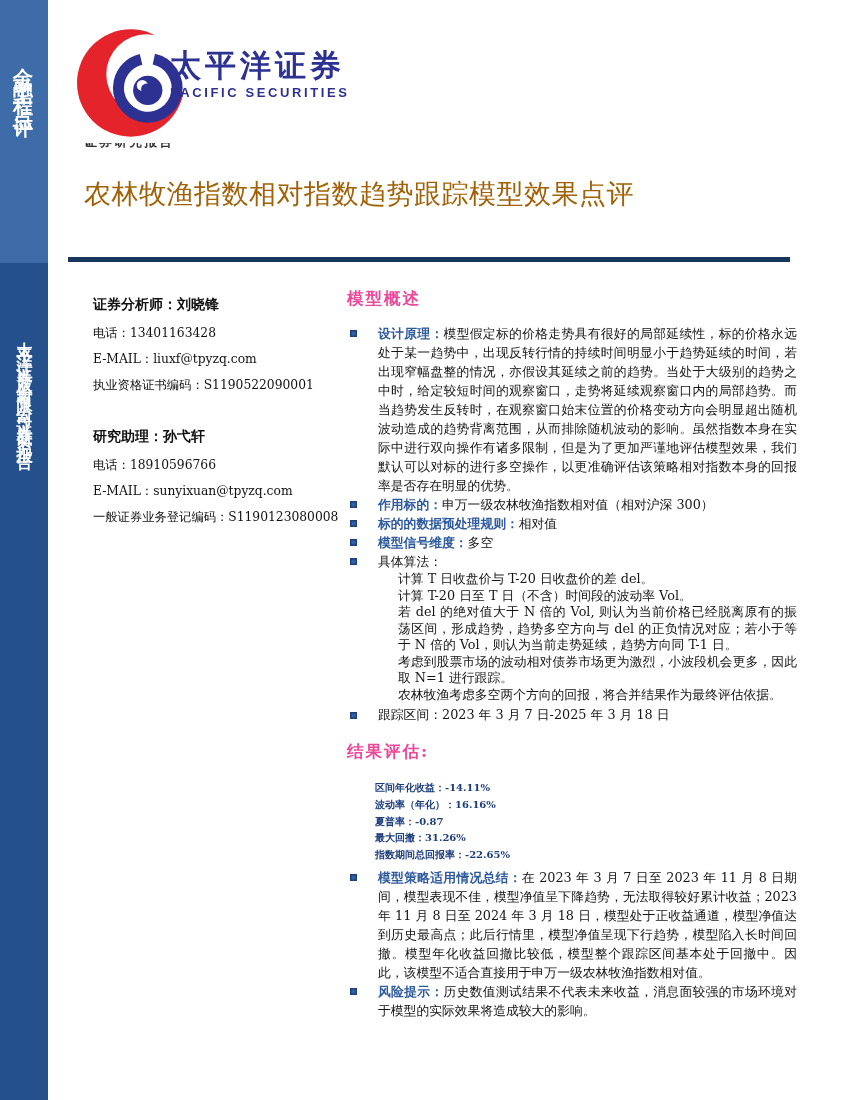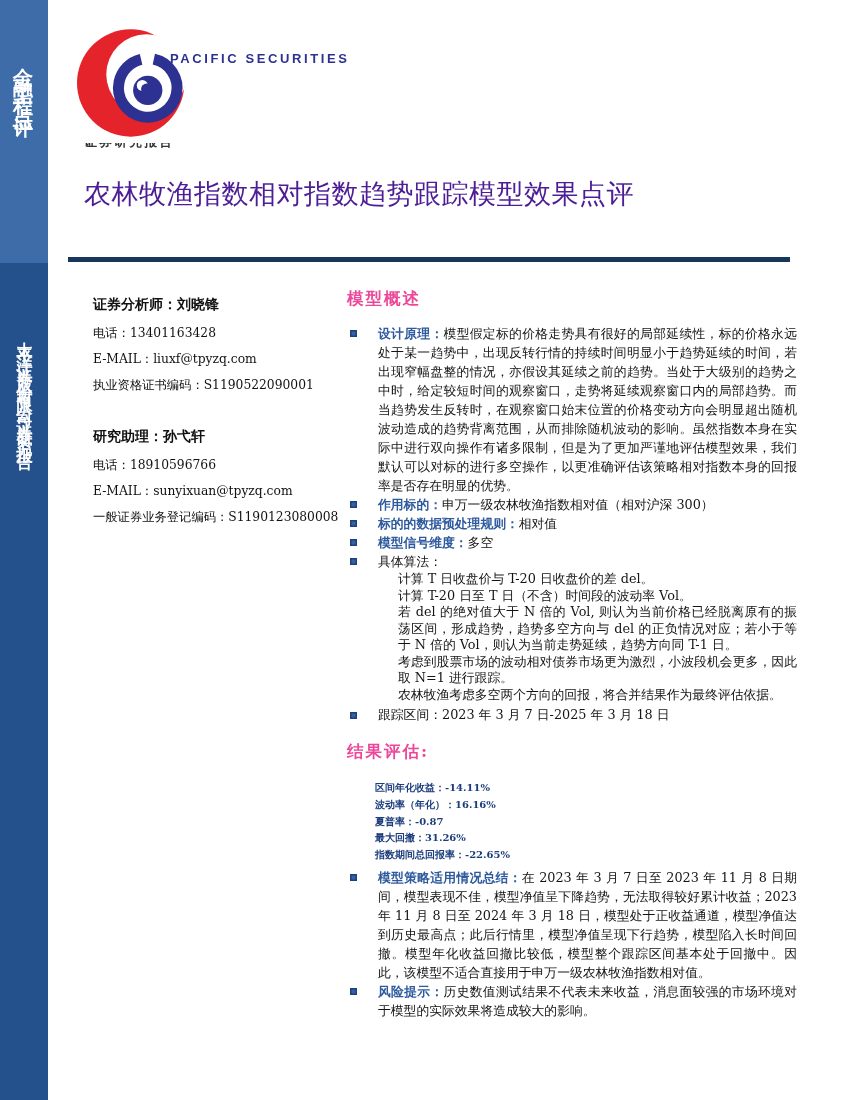--- a/index.html
+++ b/index.html
@@ -23,21 +23,21 @@
             font-family:"Liberation Sans","DejaVu Sans",sans-serif;font-weight:bold;}
   .clipped-note{position:absolute;left:84px;top:143px;width:130px;height:9px;overflow:hidden;}
   .clipped-note span{display:block;margin-top:-10px;font-weight:bold;font-size:13px;color:#333;letter-spacing:2px;}
 
   .header-right{position:absolute;left:593px;top:70px;width:199px;}
   .header-date{text-align:right;padding-right:28px;font-size:13px;color:#333;}
   .red-line{margin-top:4px;width:199px;height:4px;background:#e5242a;}
   .header-category{text-align:right;padding-right:24px;margin-top:4px;font-size:13.5px;color:#1a1a1a;}
 
   
-  .report-title{position:absolute;left:84px;top:176px;width:700px;font-size:27px;color:#4c1d95;
+  .report-title{position:absolute;left:84px;top:176px;width:700px;font-size:27px;color:#a16207;
                 letter-spacing:0.5px;font-weight:400;}
   .title-rule{position:absolute;left:68px;top:257px;width:722px;height:5px;background:#16365c;}
 
   
   .contacts{position:absolute;left:93px;top:296px;width:255px;font-size:12.3px;color:#111;}
   .contact-role{font-size:14px;font-weight:bold;margin-bottom:11px;}
   .contact-line{margin-bottom:9px;}
   .contact-gap{margin-top:34px;}
 
   
@@ -73,20 +73,21 @@
     <svg viewBox="0 0 100 100" width="128" height="122">
       <circle cx="44" cy="50" r="44" fill="#e5232b"></circle>
       <circle cx="57" cy="43" r="33" fill="#ffffff"></circle>
       <circle cx="58" cy="54" r="24" fill="none" stroke="#2c3192" stroke-width="9" stroke-dasharray="140 12" transform="rotate(-78 58 54)"></circle>
       <circle cx="58" cy="56" r="12" fill="#2c3192"></circle>
       <circle cx="53.5" cy="52" r="4.5" fill="#ffffff"></circle>
       <circle cx="57" cy="55" r="4.5" fill="#2c3192"></circle>
     </svg>
   </div>
   <div class="brand">
+    <div class="brand-cn">太平洋证券</div>
     <div class="brand-en">PACIFIC SECURITIES</div>
   </div>
   <div class="clipped-note">
     <span>证券研究报告</span>
   </div>
 
 
   <div class="report-title">农林牧渔指数相对指数趋势跟踪模型效果点评</div>
   <div class="title-rule"></div>
 

